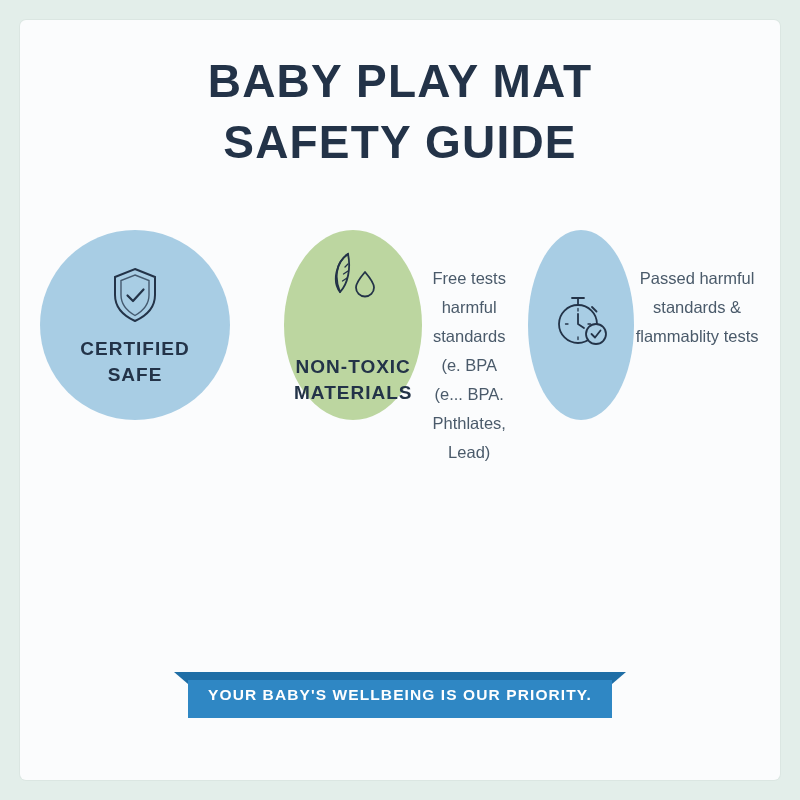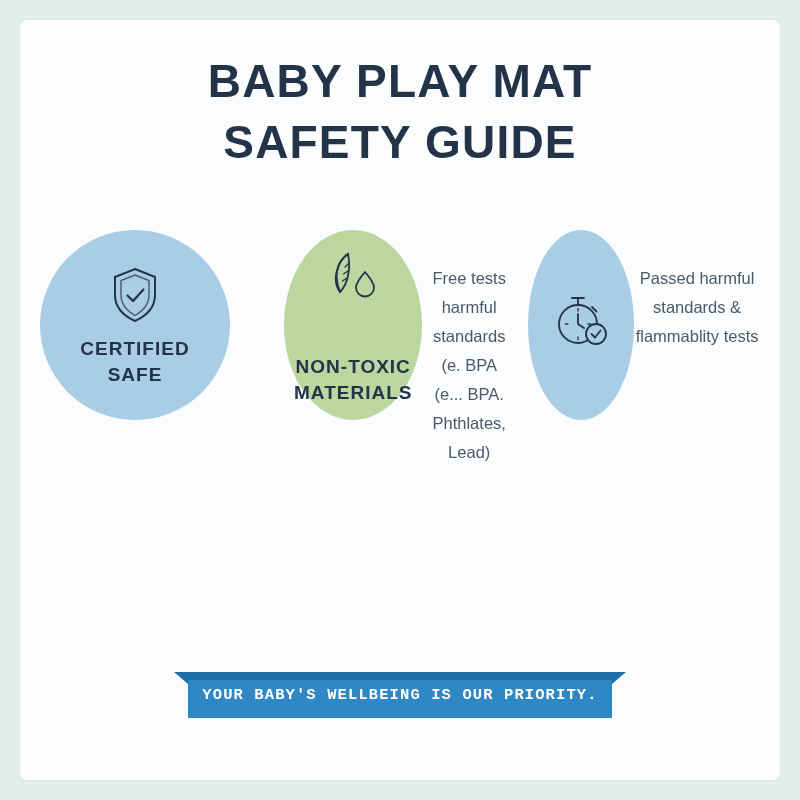--- a/index.html
+++ b/index.html
@@ -109,21 +109,20 @@
     width: 480px;
     height: 46px;
     display: flex;
     align-items: center;
     justify-content: center;
     color: #ffffff;
     font-size: 15.5px;
     font-weight: bold;
     letter-spacing: 1.1px;
     text-transform: uppercase;
-    font-family: Liberation Mono, monospace;
   }
 </style>
 </head>
 <body>
 
 <div class="poster">
 
   <div class="title">
     <span class="title-line">BABY PLAY MAT</span>
     <span class="title-line">SAFETY GUIDE</span>

